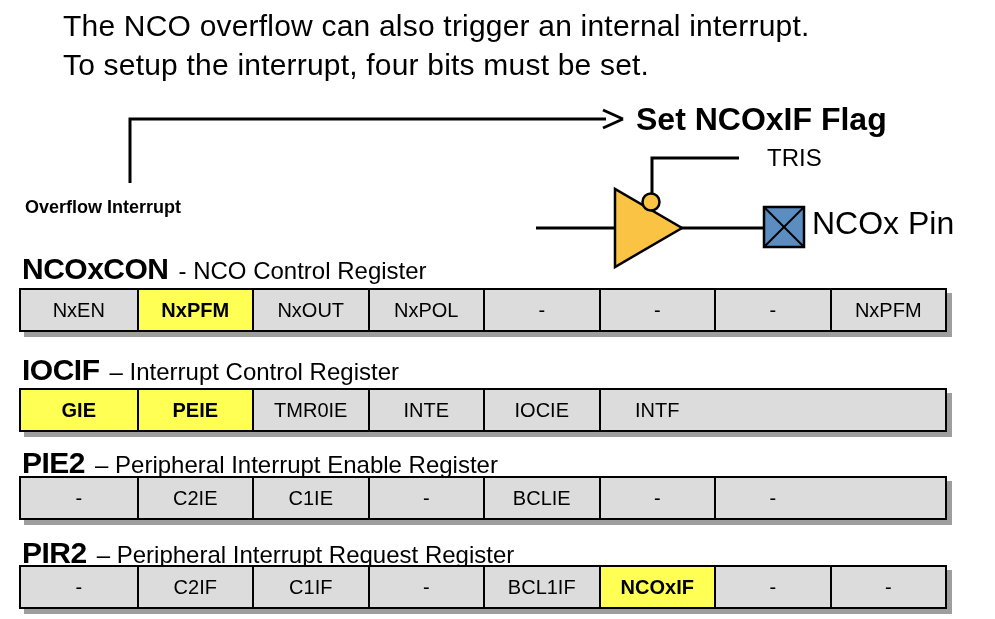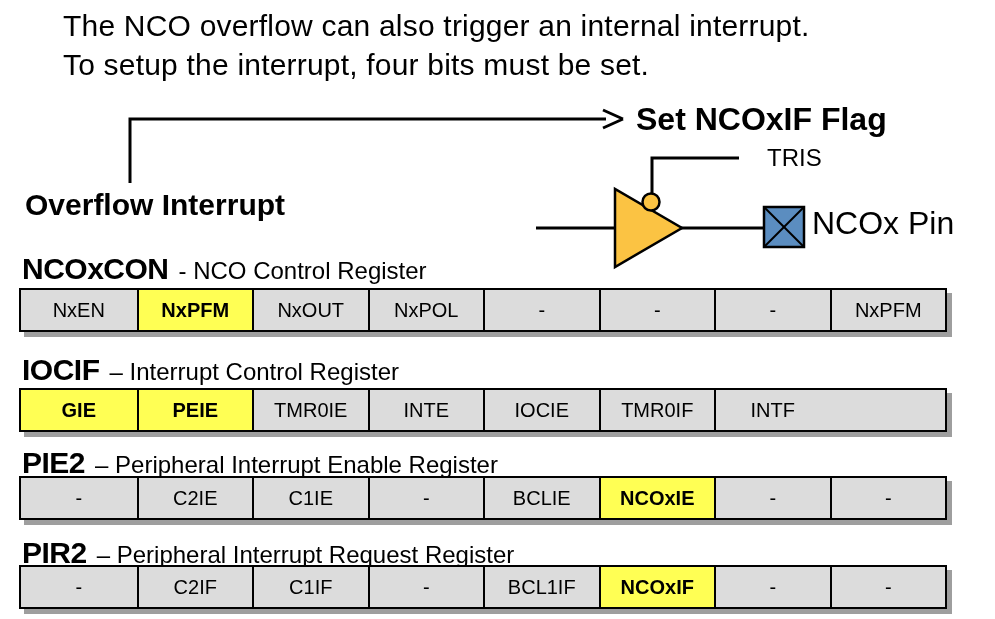--- a/index.html
+++ b/index.html
@@ -13,21 +13,21 @@
 
   
   .intro{
     left:63px;top:6px;
     font-size:30px;line-height:39px;letter-spacing:0.2px;
     white-space:nowrap;
   }
 
   
   .set-flag-label{left:636px;top:101px;font-size:32px;font-weight:bold;white-space:nowrap;}
-  .overflow-label{left:25px;top:188px;font-size:30px;font-weight:bold;white-space:nowrap;text-align:center;}
+  .overflow-label{left:25px;top:197px;font-size:18px;font-weight:bold;white-space:nowrap;text-align:center;}
   .tris-label{left:748px;top:144px;font-size:24px;white-space:nowrap;margin-left:19px;}
   .pin-label{left:812px;top:205px;font-size:32px;white-space:nowrap;}
 
   svg.diagram{left:0;top:0;width:995px;height:619px;pointer-events:none;}
 
   
   .reg-heading{
     position:absolute;left:22px;
     border-bottom:3px solid #000;padding-bottom:18px;
     white-space:nowrap;
@@ -105,34 +105,32 @@
 
 <div class="reg-heading top-353">
   <span class="reg-name">IOCIF</span><span class="reg-desc">– Interrupt Control Register</span>
 </div>
 <div class="reg-table t-388">
     <div class="reg-cell highlight">GIE</div>
     <div class="reg-cell highlight">PEIE</div>
     <div class="reg-cell">TMR0IE</div>
     <div class="reg-cell">INTE</div>
     <div class="reg-cell">IOCIE</div>
-    <div class="reg-cell">TMR0IF</div>
     <div class="reg-cell">INTF</div>
   </div>
 
 <div class="reg-heading top-446">
   <span class="reg-name">PIE2</span><span class="reg-desc">– Peripheral Interrupt Enable Register</span>
 </div>
 <div class="reg-table t-476">
     <div class="reg-cell">-</div>
     <div class="reg-cell">C2IE</div>
     <div class="reg-cell">C1IE</div>
     <div class="reg-cell">-</div>
     <div class="reg-cell">BCLIE</div>
-    <div class="reg-cell highlight">NCOxIE</div>
     <div class="reg-cell">-</div>
     <div class="reg-cell">-</div>
   </div>
 
 <div class="reg-heading top-536">
   <span class="reg-name">PIR2</span><span class="reg-desc">– Peripheral Interrupt Request Register</span>
 </div>
 <div class="reg-table t-565">
     <div class="reg-cell">-</div>
     <div class="reg-cell">C2IF</div>

